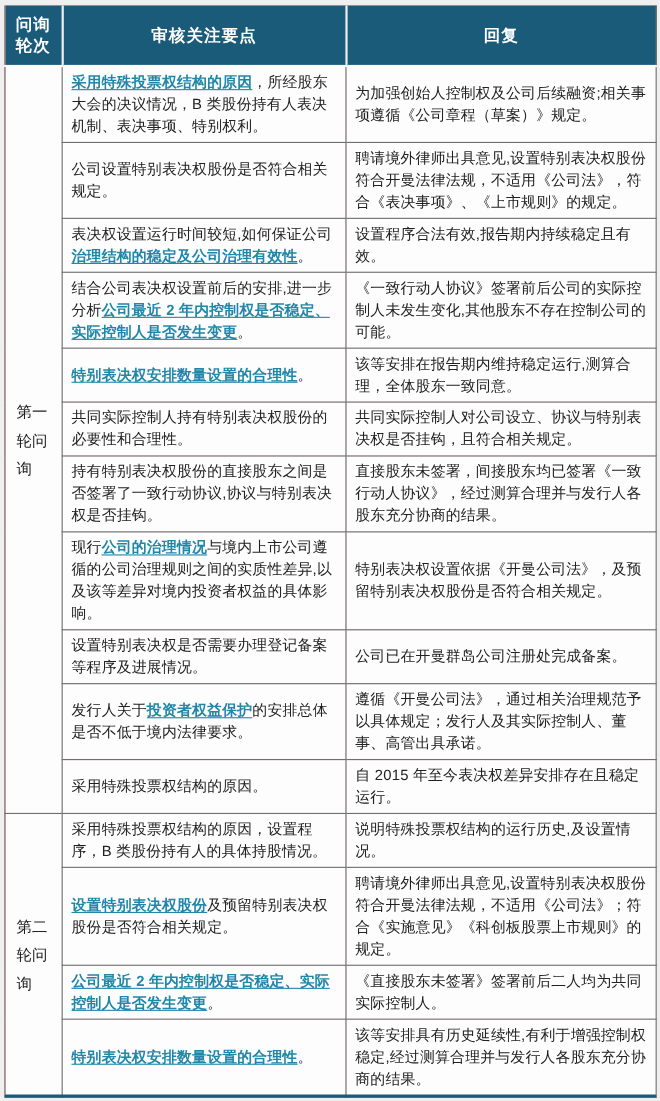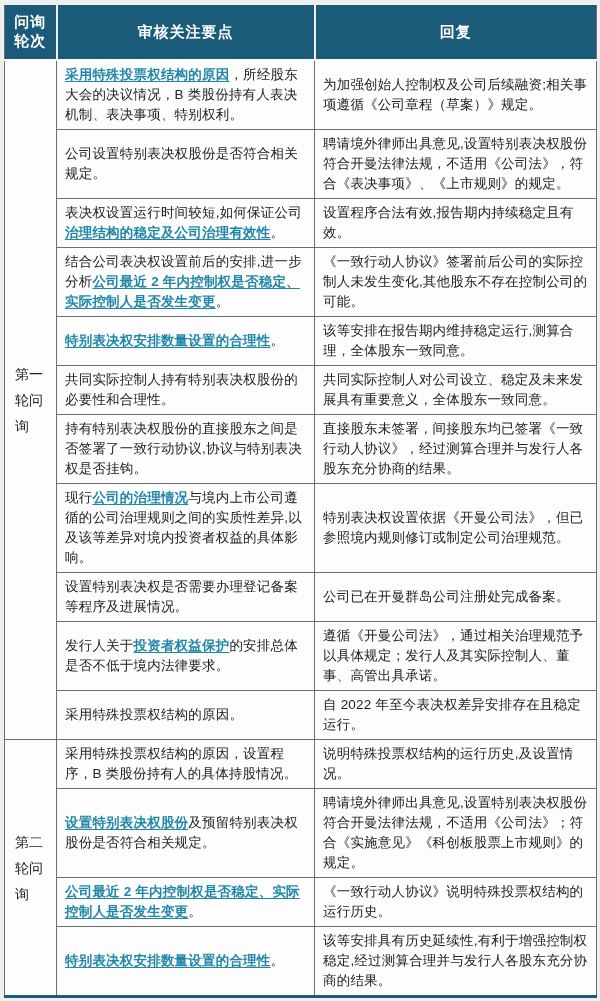--- a/index.html
+++ b/index.html
@@ -96,54 +96,54 @@
         <tr>
           <td class="focus-cell"><span>结合公司表决权设置前后的安排,进一步分析</span><span class="hl">公司最近 2 年内控制权是否稳定、实际控制人是否发生变更</span><span>。</span></td>
           <td class="reply-cell">《一致行动人协议》签署前后公司的实际控制人未发生变化,其他股东不存在控制公司的可能。</td>
         </tr>
         <tr>
           <td class="focus-cell"><span class="hl">特别表决权安排数量设置的合理性</span><span>。</span></td>
           <td class="reply-cell">该等安排在报告期内维持稳定运行,测算合理，全体股东一致同意。</td>
         </tr>
         <tr>
           <td class="focus-cell"><span>共同实际控制人持有特别表决权股份的必要性和合理性。</span></td>
-          <td class="reply-cell">共同实际控制人对公司设立、稳定及未来发展具有重要意义，全体股东一致同意。</td>
+          <td class="reply-cell">共同实际控制人对公司设立、协议与特别表决权是否挂钩，且符合相关规定。</td>
         </tr>
         <tr>
           <td class="focus-cell"><span>持有特别表决权股份的直接股东之间是否签署了一致行动协议,协议与特别表决权是否挂钩。</span></td>
           <td class="reply-cell">直接股东未签署，间接股东均已签署《一致行动人协议》，经过测算合理并与发行人各股东充分协商的结果。</td>
         </tr>
         <tr>
           <td class="focus-cell"><span>现行</span><span class="hl">公司的治理情况</span><span>与境内上市公司遵循的公司治理规则之间的实质性差异,以及该等差异对境内投资者权益的具体影响。</span></td>
-          <td class="reply-cell">特别表决权设置依据《开曼公司法》，但已参照境内规则修订或制定公司治理规范。</td>
+          <td class="reply-cell">特别表决权设置依据《开曼公司法》，及预留特别表决权股份是否符合相关规定。</td>
         </tr>
         <tr>
           <td class="focus-cell"><span>设置特别表决权是否需要办理登记备案等程序及进展情况。</span></td>
           <td class="reply-cell">公司已在开曼群岛公司注册处完成备案。</td>
         </tr>
         <tr>
           <td class="focus-cell"><span>发行人关于</span><span class="hl">投资者权益保护</span><span>的安排总体是否不低于境内法律要求。</span></td>
           <td class="reply-cell">遵循《开曼公司法》，通过相关治理规范予以具体规定；发行人及其实际控制人、董事、高管出具承诺。</td>
         </tr>
         <tr>
           <td class="focus-cell"><span>采用特殊投票权结构的原因。</span></td>
-          <td class="reply-cell">自 2022 年至今表决权差异安排存在且稳定运行。</td>
+          <td class="reply-cell">自 2015 年至今表决权差异安排存在且稳定运行。</td>
         </tr>
         <tr>
           <td rowspan="4" class="round-cell">第二轮问询</td>
           <td class="focus-cell"><span>采用特殊投票权结构的原因，设置程序，B 类股份持有人的具体持股情况。</span></td>
           <td class="reply-cell">说明特殊投票权结构的运行历史,及设置情况。</td>
         </tr>
         <tr>
           <td class="focus-cell"><span class="hl">设置特别表决权股份</span><span>及预留特别表决权股份是否符合相关规定。</span></td>
           <td class="reply-cell">聘请境外律师出具意见,设置特别表决权股份符合开曼法律法规，不适用《公司法》；符合《实施意见》《科创板股票上市规则》的规定。</td>
         </tr>
         <tr>
           <td class="focus-cell"><span class="hl">公司最近 2 年内控制权是否稳定、实际控制人是否发生变更</span><span>。</span></td>
-          <td class="reply-cell">《一致行动人协议》说明特殊投票权结构的运行历史。</td>
+          <td class="reply-cell">《直接股东未签署》签署前后二人均为共同实际控制人。</td>
         </tr>
         <tr>
           <td class="focus-cell"><span class="hl">特别表决权安排数量设置的合理性</span><span>。</span></td>
           <td class="reply-cell">该等安排具有历史延续性,有利于增强控制权稳定,经过测算合理并与发行人各股东充分协商的结果。</td>
         </tr>
       </tbody>
   </table>
 </div>
 
 </body></html>

